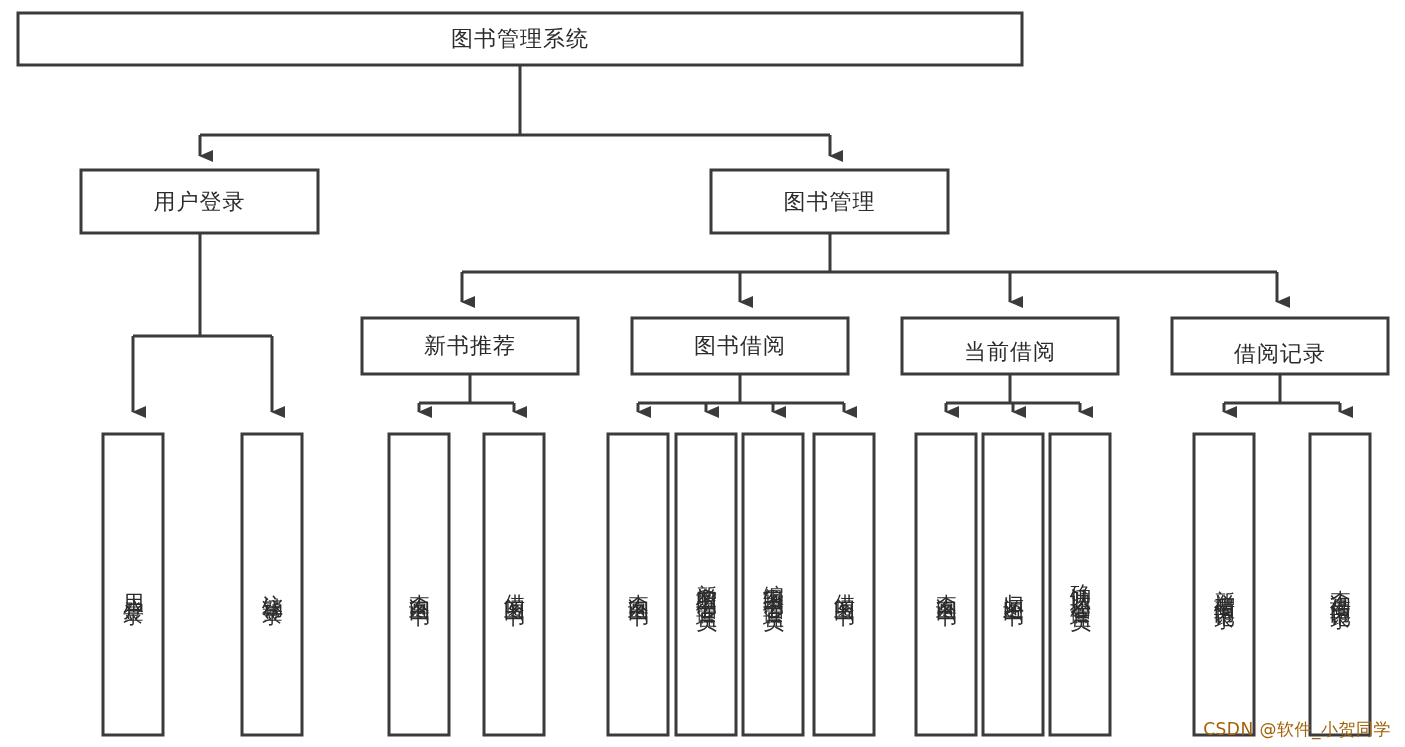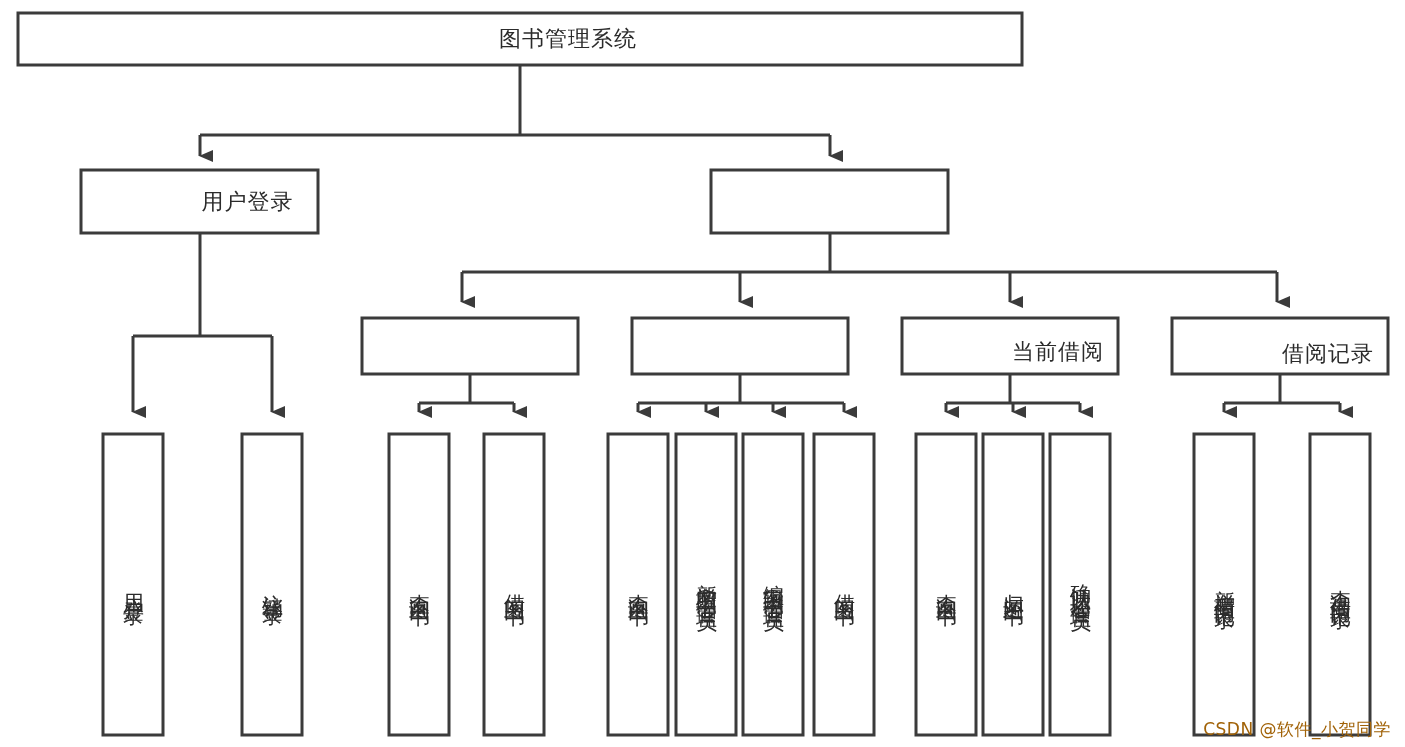--- a/index.html
+++ b/index.html
@@ -32,21 +32,20 @@
     position:absolute;
     display:flex;
     align-items:center;
     justify-content:center;
     font-family:"DejaVu Sans","Liberation Sans",sans-serif;
     font-size:22px;
     color:#2b2b2b;
     letter-spacing:1px;
     white-space:nowrap;
     pointer-events:none;
-    padding-left:48px;
   }
   #watermark{
     position:absolute;
     right:14px;
     bottom:6px;
     font-family:"DejaVu Sans","Liberation Sans",sans-serif;
     font-size:17px;
     color:#a16207;
     letter-spacing:0.5px;
     white-space:nowrap;
@@ -143,21 +142,24 @@
     <rect class="node-box" x="983" y="434" width="60" height="301"></rect>
     <rect class="node-box" x="1050" y="434" width="60" height="301"></rect>
 
     <rect class="node-box" x="1194" y="434" width="60" height="301"></rect>
     <rect class="node-box" x="1310" y="434" width="60" height="301"></rect>
   </svg>
 
   <div class="hlabel-wrap" style="left:18px;top:13px;width:1004px;height:52px;">图书管理系统</div>
 
   <div class="hlabel-wrap" style="left:81px;top:170px;width:237px;height:63px;">用户登录</div>
+  <div class="hlabel-wrap" style="left:711px;top:170px;width:237px;height:63px;">图书管理</div>
 
+  <div class="hlabel-wrap" style="left:362px;top:318px;width:216px;height:56px;">新书推荐</div>
+  <div class="hlabel-wrap" style="left:632px;top:318px;width:216px;height:56px;">图书借阅</div>
   <div class="hlabel-wrap" style="left:902px;top:318px;width:216px;height:68px;">当前借阅</div>
   <div class="hlabel-wrap" style="left:1172px;top:318px;width:216px;height:72px;">借阅记录</div>
 
   <div class="vlabel-wrap" style="left:103px;top:434px;width:60px;height:301px;">用户登录</div>
   <div class="vlabel-wrap" style="left:242px;top:434px;width:60px;height:301px;">注销登录</div>
 
   <div class="vlabel-wrap" style="left:389px;top:434px;width:60px;height:301px;">查询图书</div>
   <div class="vlabel-wrap" style="left:484px;top:434px;width:60px;height:301px;">借阅图书</div>
 
   <div class="vlabel-wrap" style="left:608px;top:434px;width:60px;height:301px;">查询图书</div>

